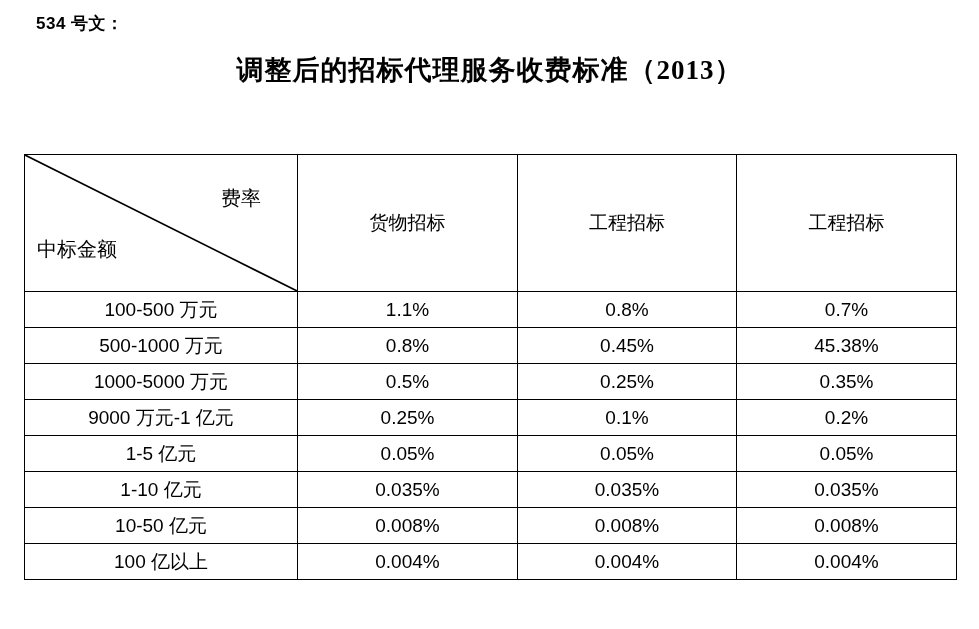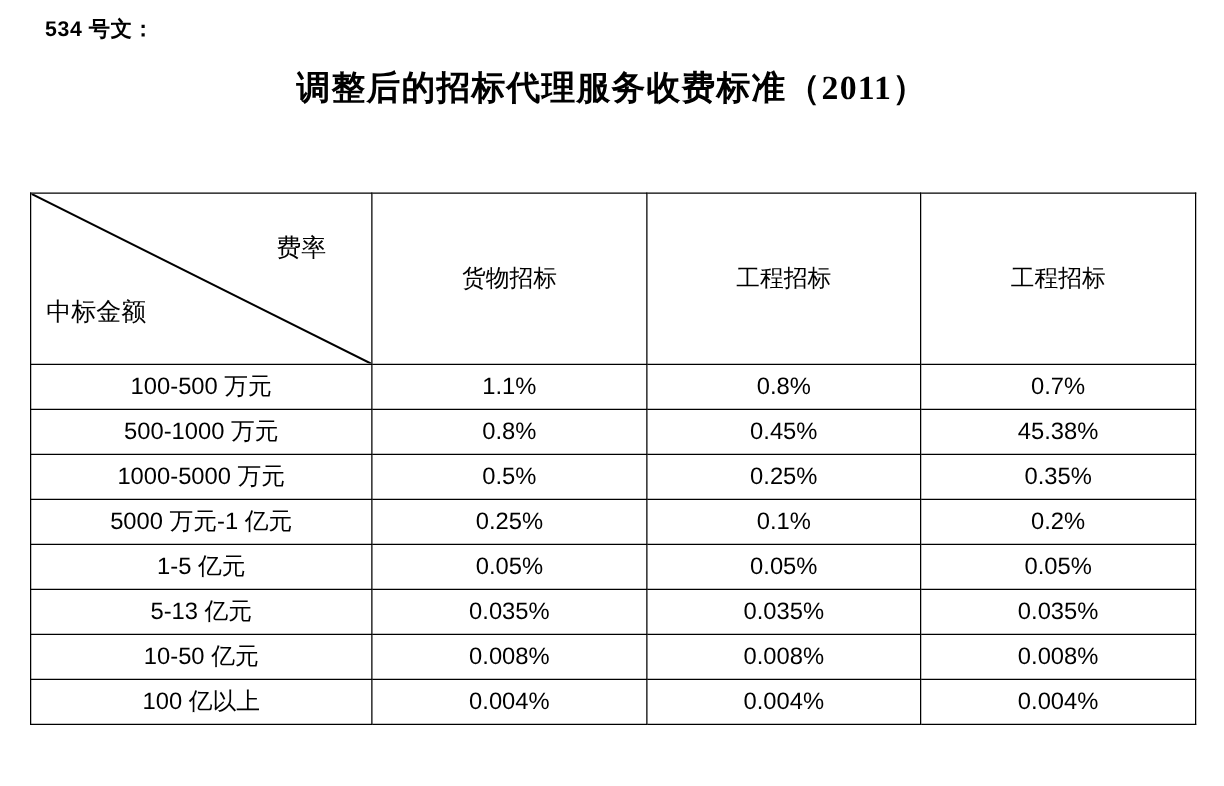--- a/index.html
+++ b/index.html
@@ -100,21 +100,21 @@
   }
   tbody td.label-cell {
     font-size: 19px;
   }
 </style>
 </head>
 <body>
 
 <div class="doc-ref">534 号文：</div>
 
-<div class="doc-title">调整后的招标代理服务收费标准（2011）</div>
+<div class="doc-title">调整后的招标代理服务收费标准（2013）</div>
 
 <div class="table-wrap">
   <table class="fee-table">
     <colgroup>
       <col class="c1">
         <col class="c2">
         <col class="c3">
         <col class="c4">
     </colgroup>
     <thead>
@@ -144,33 +144,33 @@
         <td>0.45%</td>
         <td>45.38%</td>
       </tr>
       <tr>
         <td class="label-cell">1000-5000 万元</td>
         <td>0.5%</td>
         <td>0.25%</td>
         <td>0.35%</td>
       </tr>
       <tr>
-        <td class="label-cell">5000 万元-1 亿元</td>
+        <td class="label-cell">9000 万元-1 亿元</td>
         <td>0.25%</td>
         <td>0.1%</td>
         <td>0.2%</td>
       </tr>
       <tr>
         <td class="label-cell">1-5 亿元</td>
         <td>0.05%</td>
         <td>0.05%</td>
         <td>0.05%</td>
       </tr>
       <tr>
-        <td class="label-cell">5-13 亿元</td>
+        <td class="label-cell">1-10 亿元</td>
         <td>0.035%</td>
         <td>0.035%</td>
         <td>0.035%</td>
       </tr>
       <tr>
         <td class="label-cell">10-50 亿元</td>
         <td>0.008%</td>
         <td>0.008%</td>
         <td>0.008%</td>
       </tr>

